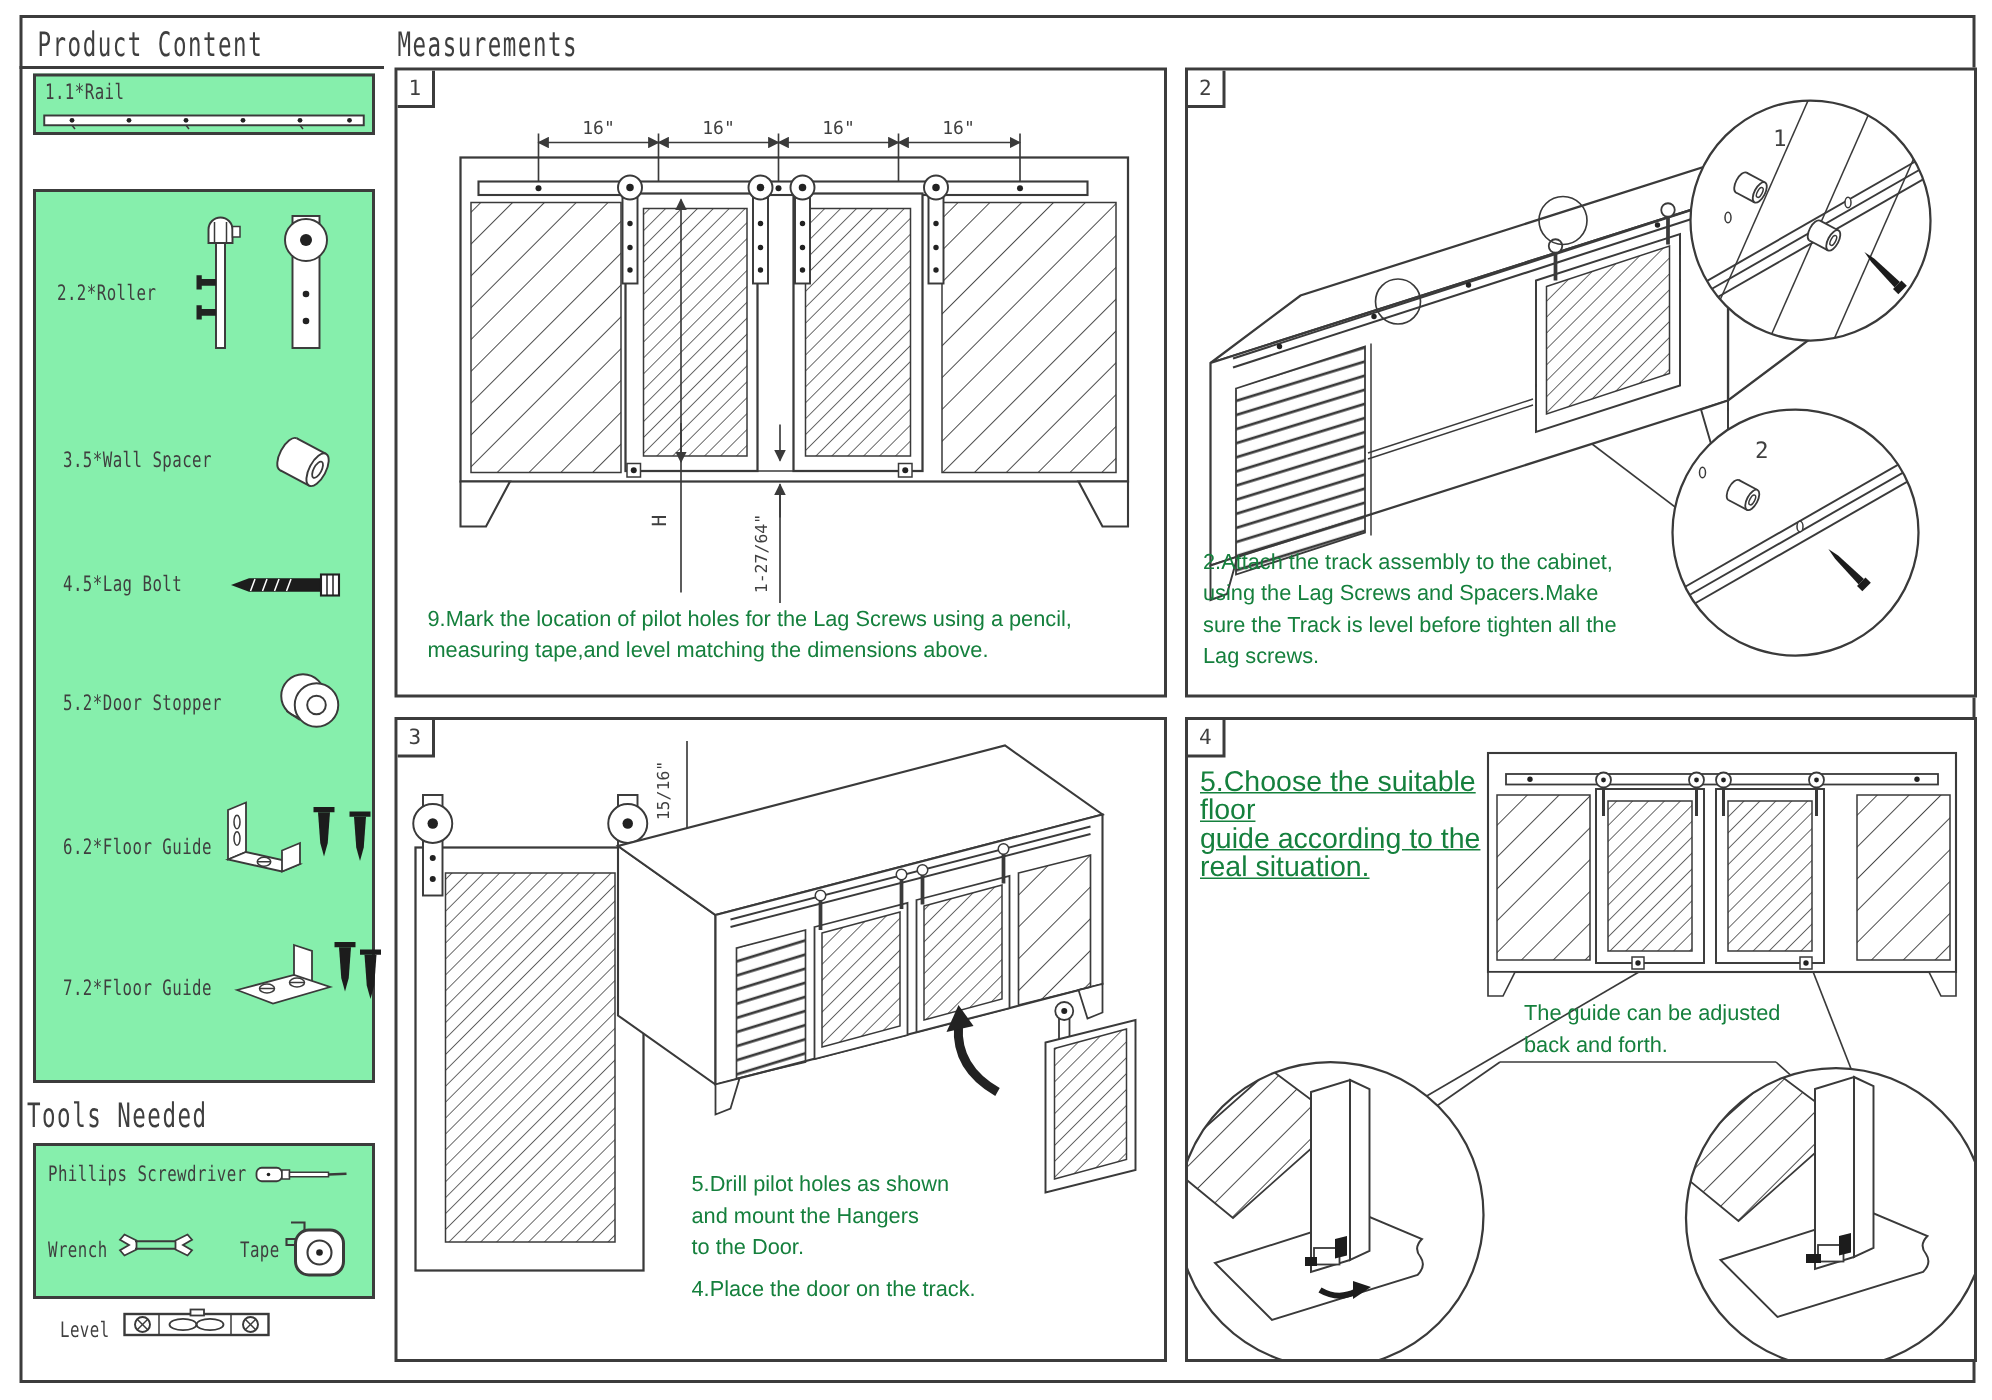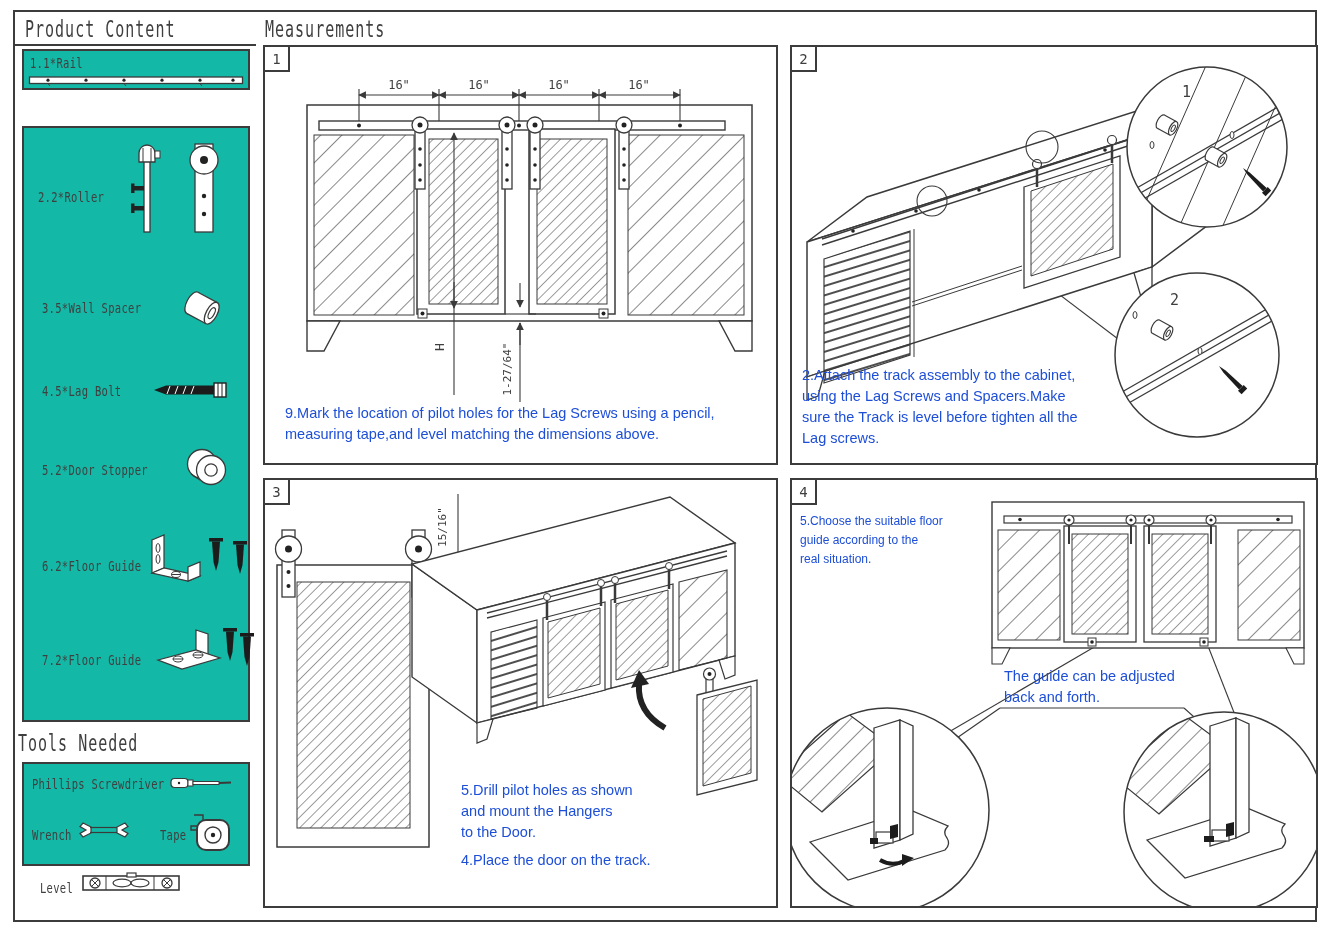--- a/index.html
+++ b/index.html
@@ -4,29 +4,29 @@
 <style>
   html,body{margin:0;padding:0;background:#fff;}
   .page{position:relative;width:1328px;height:933px;background:#fff;overflow:hidden;
         font-family:"Liberation Sans",sans-serif;color:#3a3a3a;}
   .border-outer{position:absolute;left:13px;top:10px;width:1304px;height:912px;
         border:2px solid #3c3c3c;box-sizing:border-box;}
   .cad{font-family:"DejaVu Sans Mono",monospace;color:#3f3f3f;}
   .sec-title{position:absolute;font-size:15px;letter-spacing:1px;transform:scaleY(1.5);
         transform-origin:left top;white-space:nowrap;}
   .rule{position:absolute;border-top:2px solid #3c3c3c;height:0;}
-  .box{position:absolute;border:2px solid #3c3c3c;box-sizing:border-box;background:#14b8a6;}
+  .box{position:absolute;border:2px solid #3c3c3c;box-sizing:border-box;background:#86efac;}
   .part-label{position:absolute;font-size:10.5px;transform:scaleY(1.35);transform-origin:left top;
         white-space:nowrap;letter-spacing:0.3px;}
   .panel{position:absolute;border:2px solid #3c3c3c;box-sizing:border-box;overflow:hidden;background:#fff;}
   .panel-num{position:absolute;left:-2px;top:-2px;width:27px;height:27px;border:2px solid #3c3c3c;
         box-sizing:border-box;display:flex;align-items:center;justify-content:center;
         font-size:14px;background:#fff;z-index:5;}
-  .instr{position:absolute;font-size:14.5px;color:#1d4ed8;line-height:21px;white-space:pre-line;z-index:4;}
-  .instr-sm{font-size:12px;line-height:19px;}
+  .instr{position:absolute;font-size:14.5px;color:#15803d;line-height:21px;white-space:pre-line;z-index:4;}
+  .instr-sm{font-size:19px;line-height:19px;text-decoration:underline;}
   svg{position:absolute;overflow:visible;}
   svg text{font-family:"DejaVu Sans Mono",monospace;fill:#3f3f3f;}
 </style>
 </head>
 <body>
 
 <div class="page">
 
   <svg width="0" height="0" style="position:absolute">
     <defs>
@@ -545,17 +545,17 @@
           <polygon points="444,238 457,244 457,352 444,358" fill="#fff" stroke="#3a3a3a" stroke-width="1.3"></polygon>
           <rect x="420" y="350" width="17" height="11" fill="#fff" stroke="#3a3a3a" stroke-width="1.2"></rect>
           <polygon points="434,344 442,342 442,355 434,357" fill="#1c1c1c"></polygon>
           <rect x="412" y="356" width="10" height="6" fill="#1c1c1c"></rect>
         </g>
       </g>
     </svg>
     <div class="instr instr-sm" style="left:8px;top:32px;width:215px">5.Choose the suitable floor
 guide according to the
 real situation.</div>
-    <div class="instr" style="left:212px;top:186px;width:200px">The guide can be adjusted
+    <div class="instr" style="left:224px;top:186px;width:200px">The guide can be adjusted
 back and forth.</div>
   </div>
 
 </div>
 
 </body></html>

